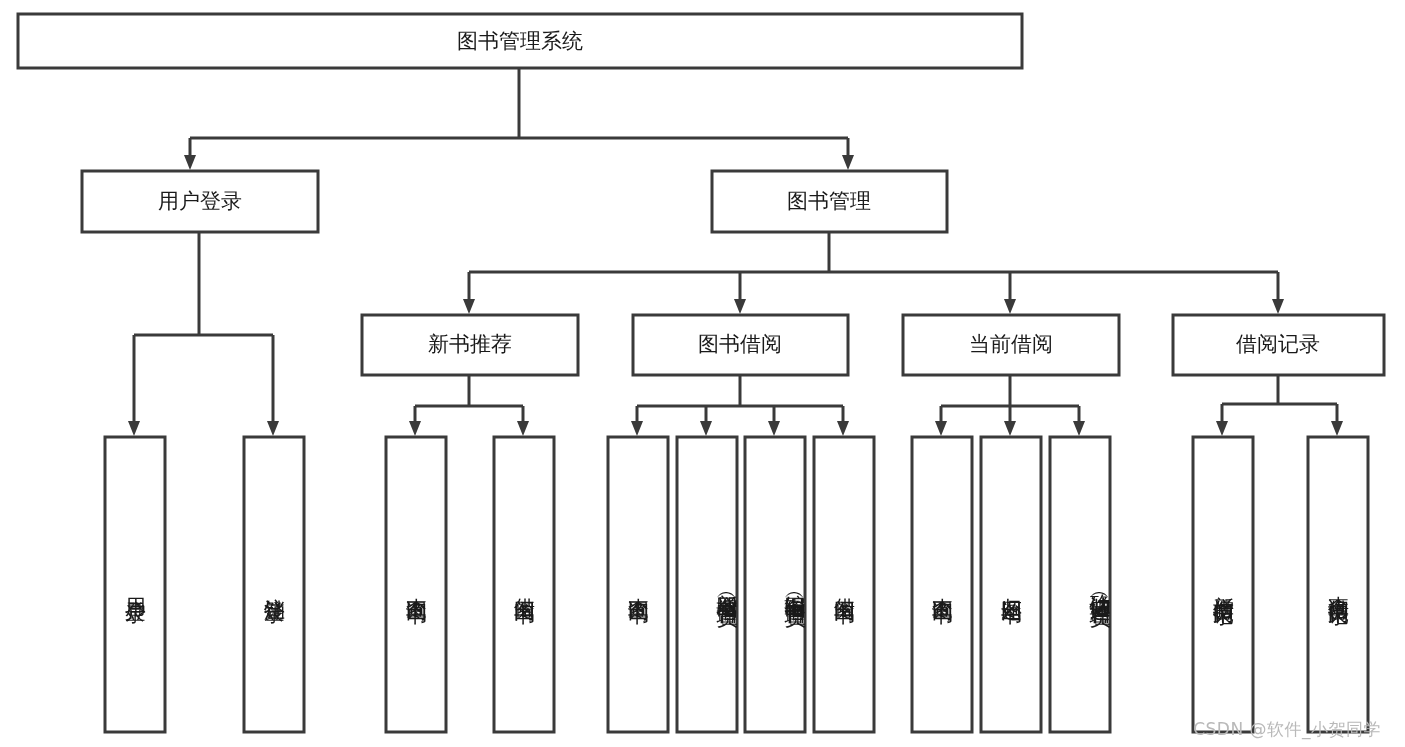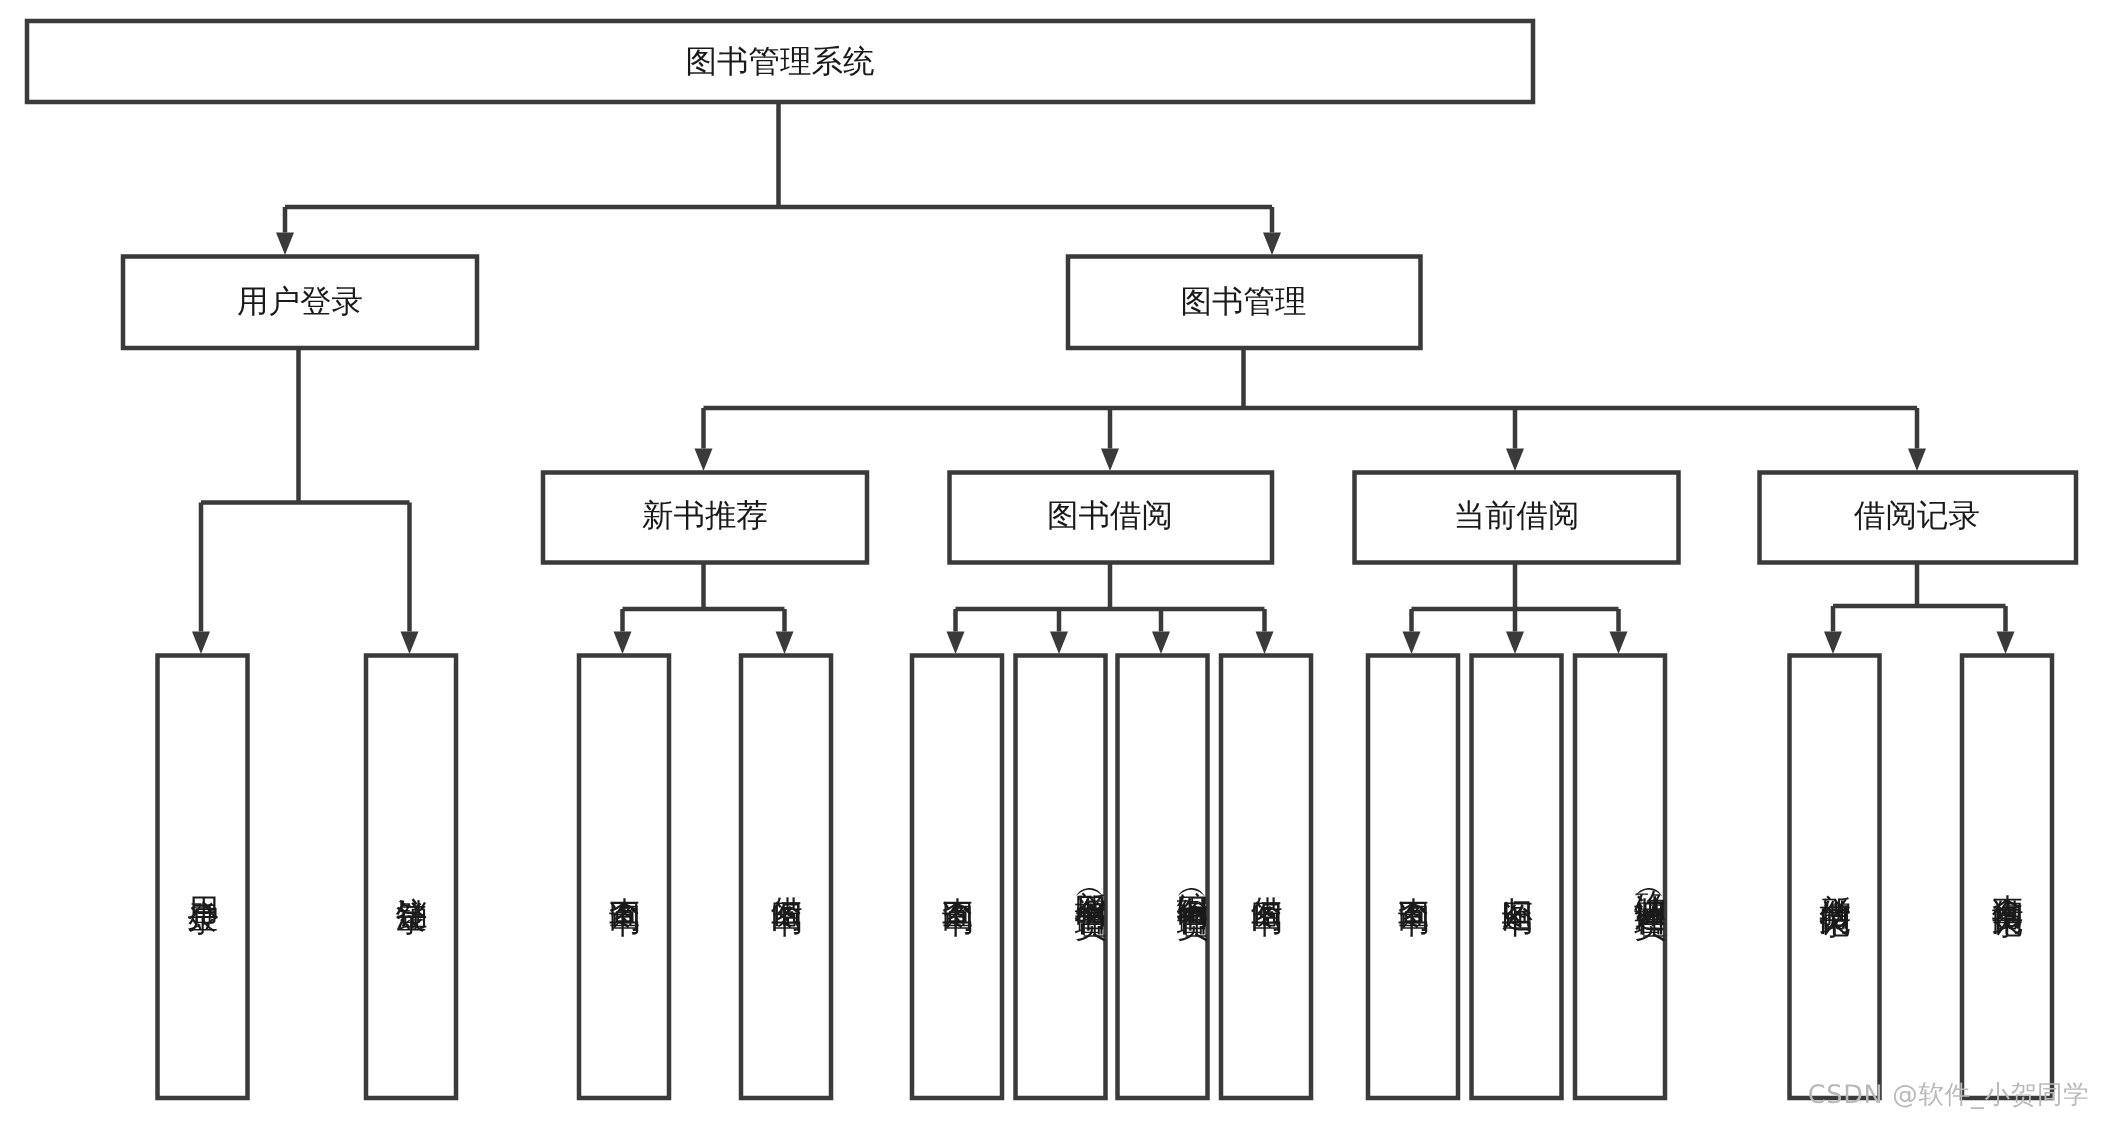--- a/index.html
+++ b/index.html
@@ -55,21 +55,21 @@
     writing-mode: vertical-rl;
     text-orientation: upright;
     letter-spacing: 2px;
     line-height: 1;
     white-space: nowrap;
     pointer-events: none;
     text-align: center;
   }
   .watermark {
     position: absolute;
-    right: 12px;
+    right: 24px;
     bottom: 6px;
     font-family: "DejaVu Sans", "Liberation Sans", sans-serif;
     font-size: 17px;
     color: #b9b9b9;
     letter-spacing: 0.5px;
     white-space: nowrap;
   }
 </style>
 </head>
 <body>

